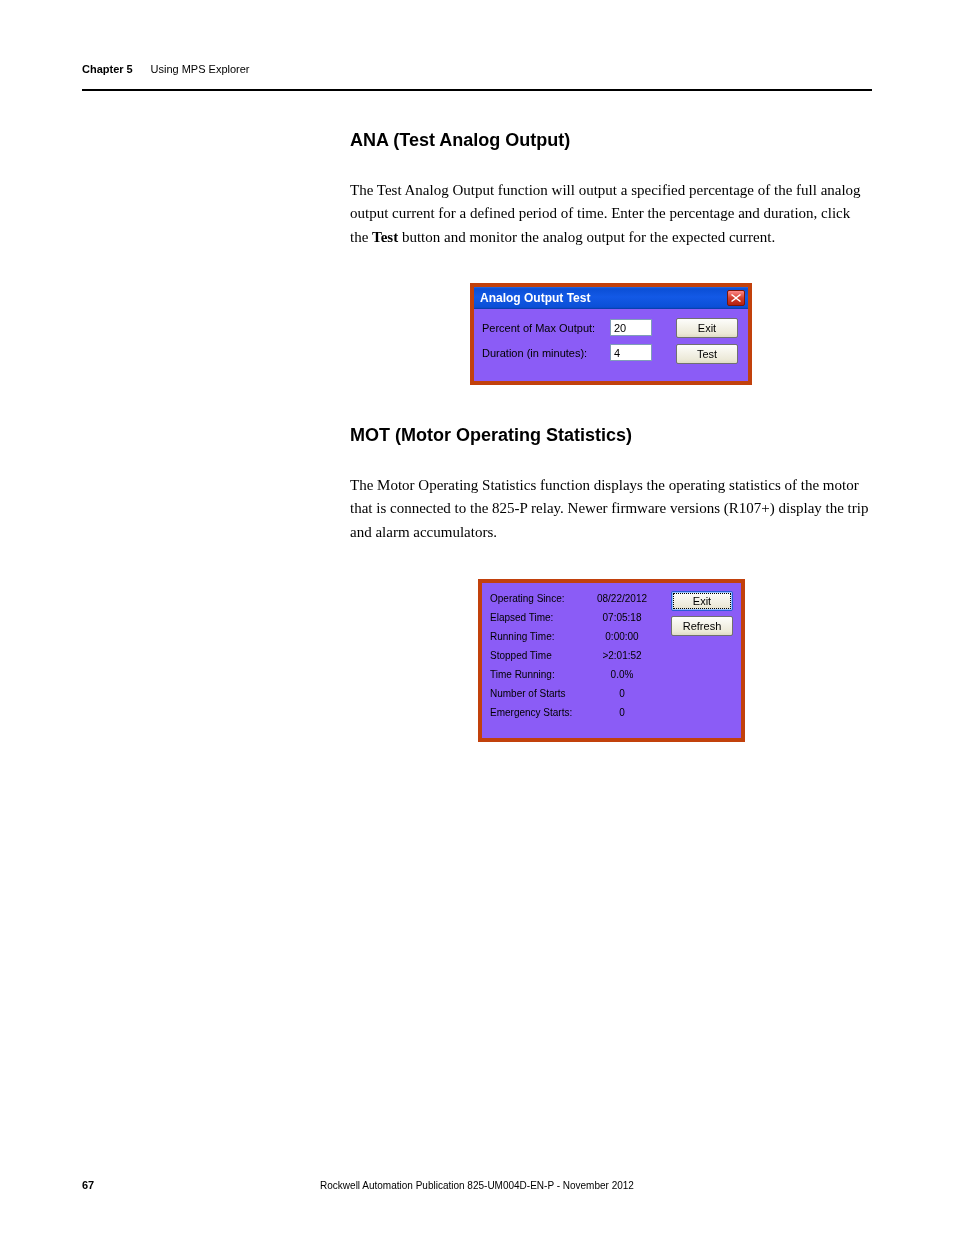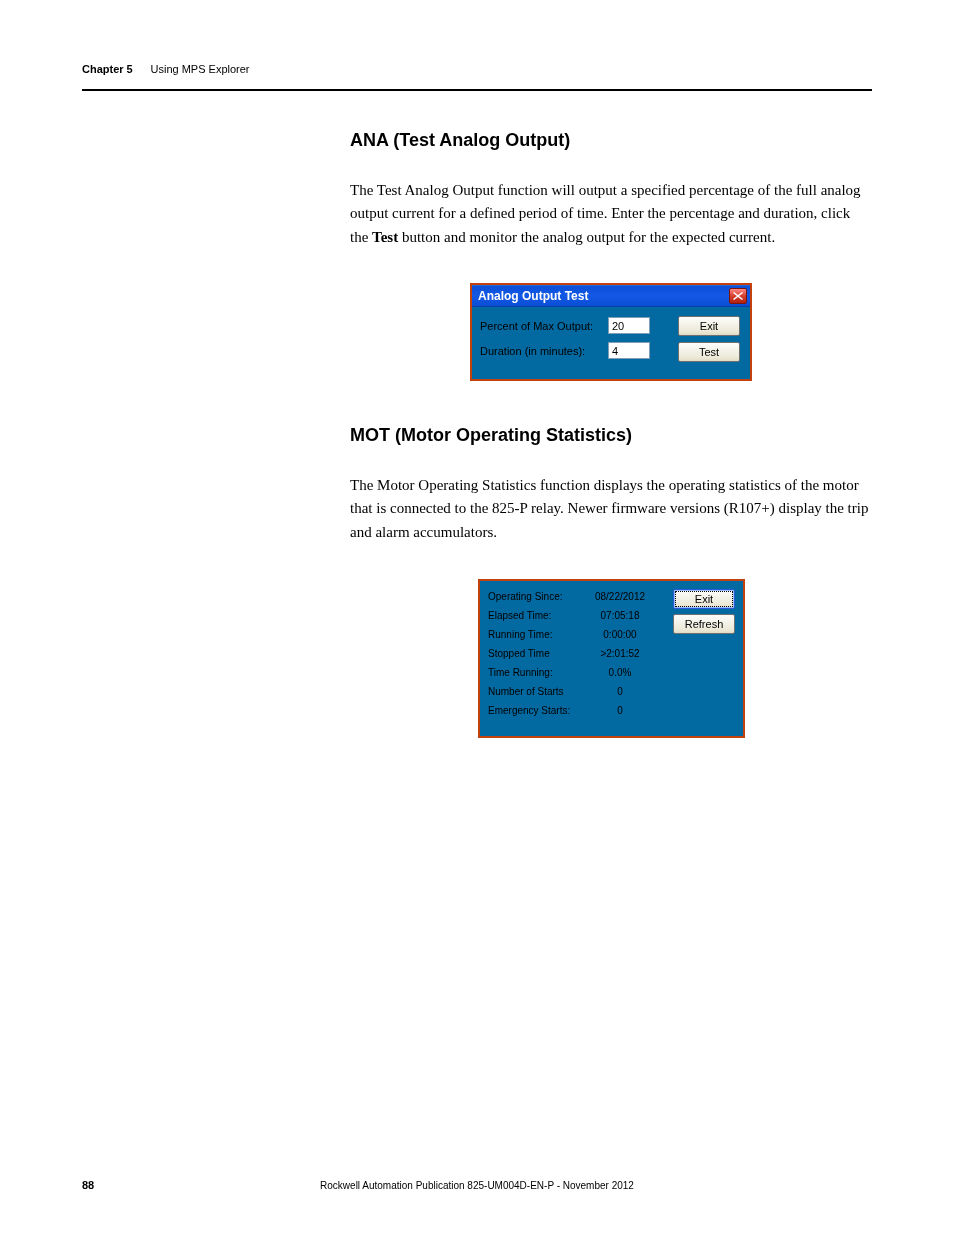--- a/index.html
+++ b/index.html
@@ -45,22 +45,22 @@
   .body-text {
     font-family: Georgia, 'Times New Roman', serif;
     font-size: 15px;
     line-height: 1.55;
   }
   .body-text b {
     font-weight: bold;
   }
   
   .xp-dialog {
-    border: 2px solid #c2410c;
-    background: #0369a1;
+    border: 4px solid #c2410c;
+    background: #8b5cf6;
     font-family: Tahoma, Arial, sans-serif;
     font-size: 11px;
   }
   .xp-title {
     display: flex;
     align-items: center;
     justify-content: space-between;
     background: linear-gradient(to bottom, #2a6bdf 0%, #0b4fd6 8%, #1359e6 45%, #0b4fd6 92%, #083aa0 100%);
     color: #fff;
     font-weight: bold;
@@ -261,14 +261,14 @@
         <span class="lab">Emergency Starts:</span>
         <span class="val">0</span>
       </div>
     <div class="btns">
       <button class="xp-button focus">Exit</button>
       <button class="xp-button">Refresh</button>
     </div>
   </div>
 </div>
 
-<div class="page-num">88</div>
+<div class="page-num">67</div>
 <div class="footer">Rockwell Automation Publication 825-UM004D-EN-P - November 2012</div>
 
 </body></html>

